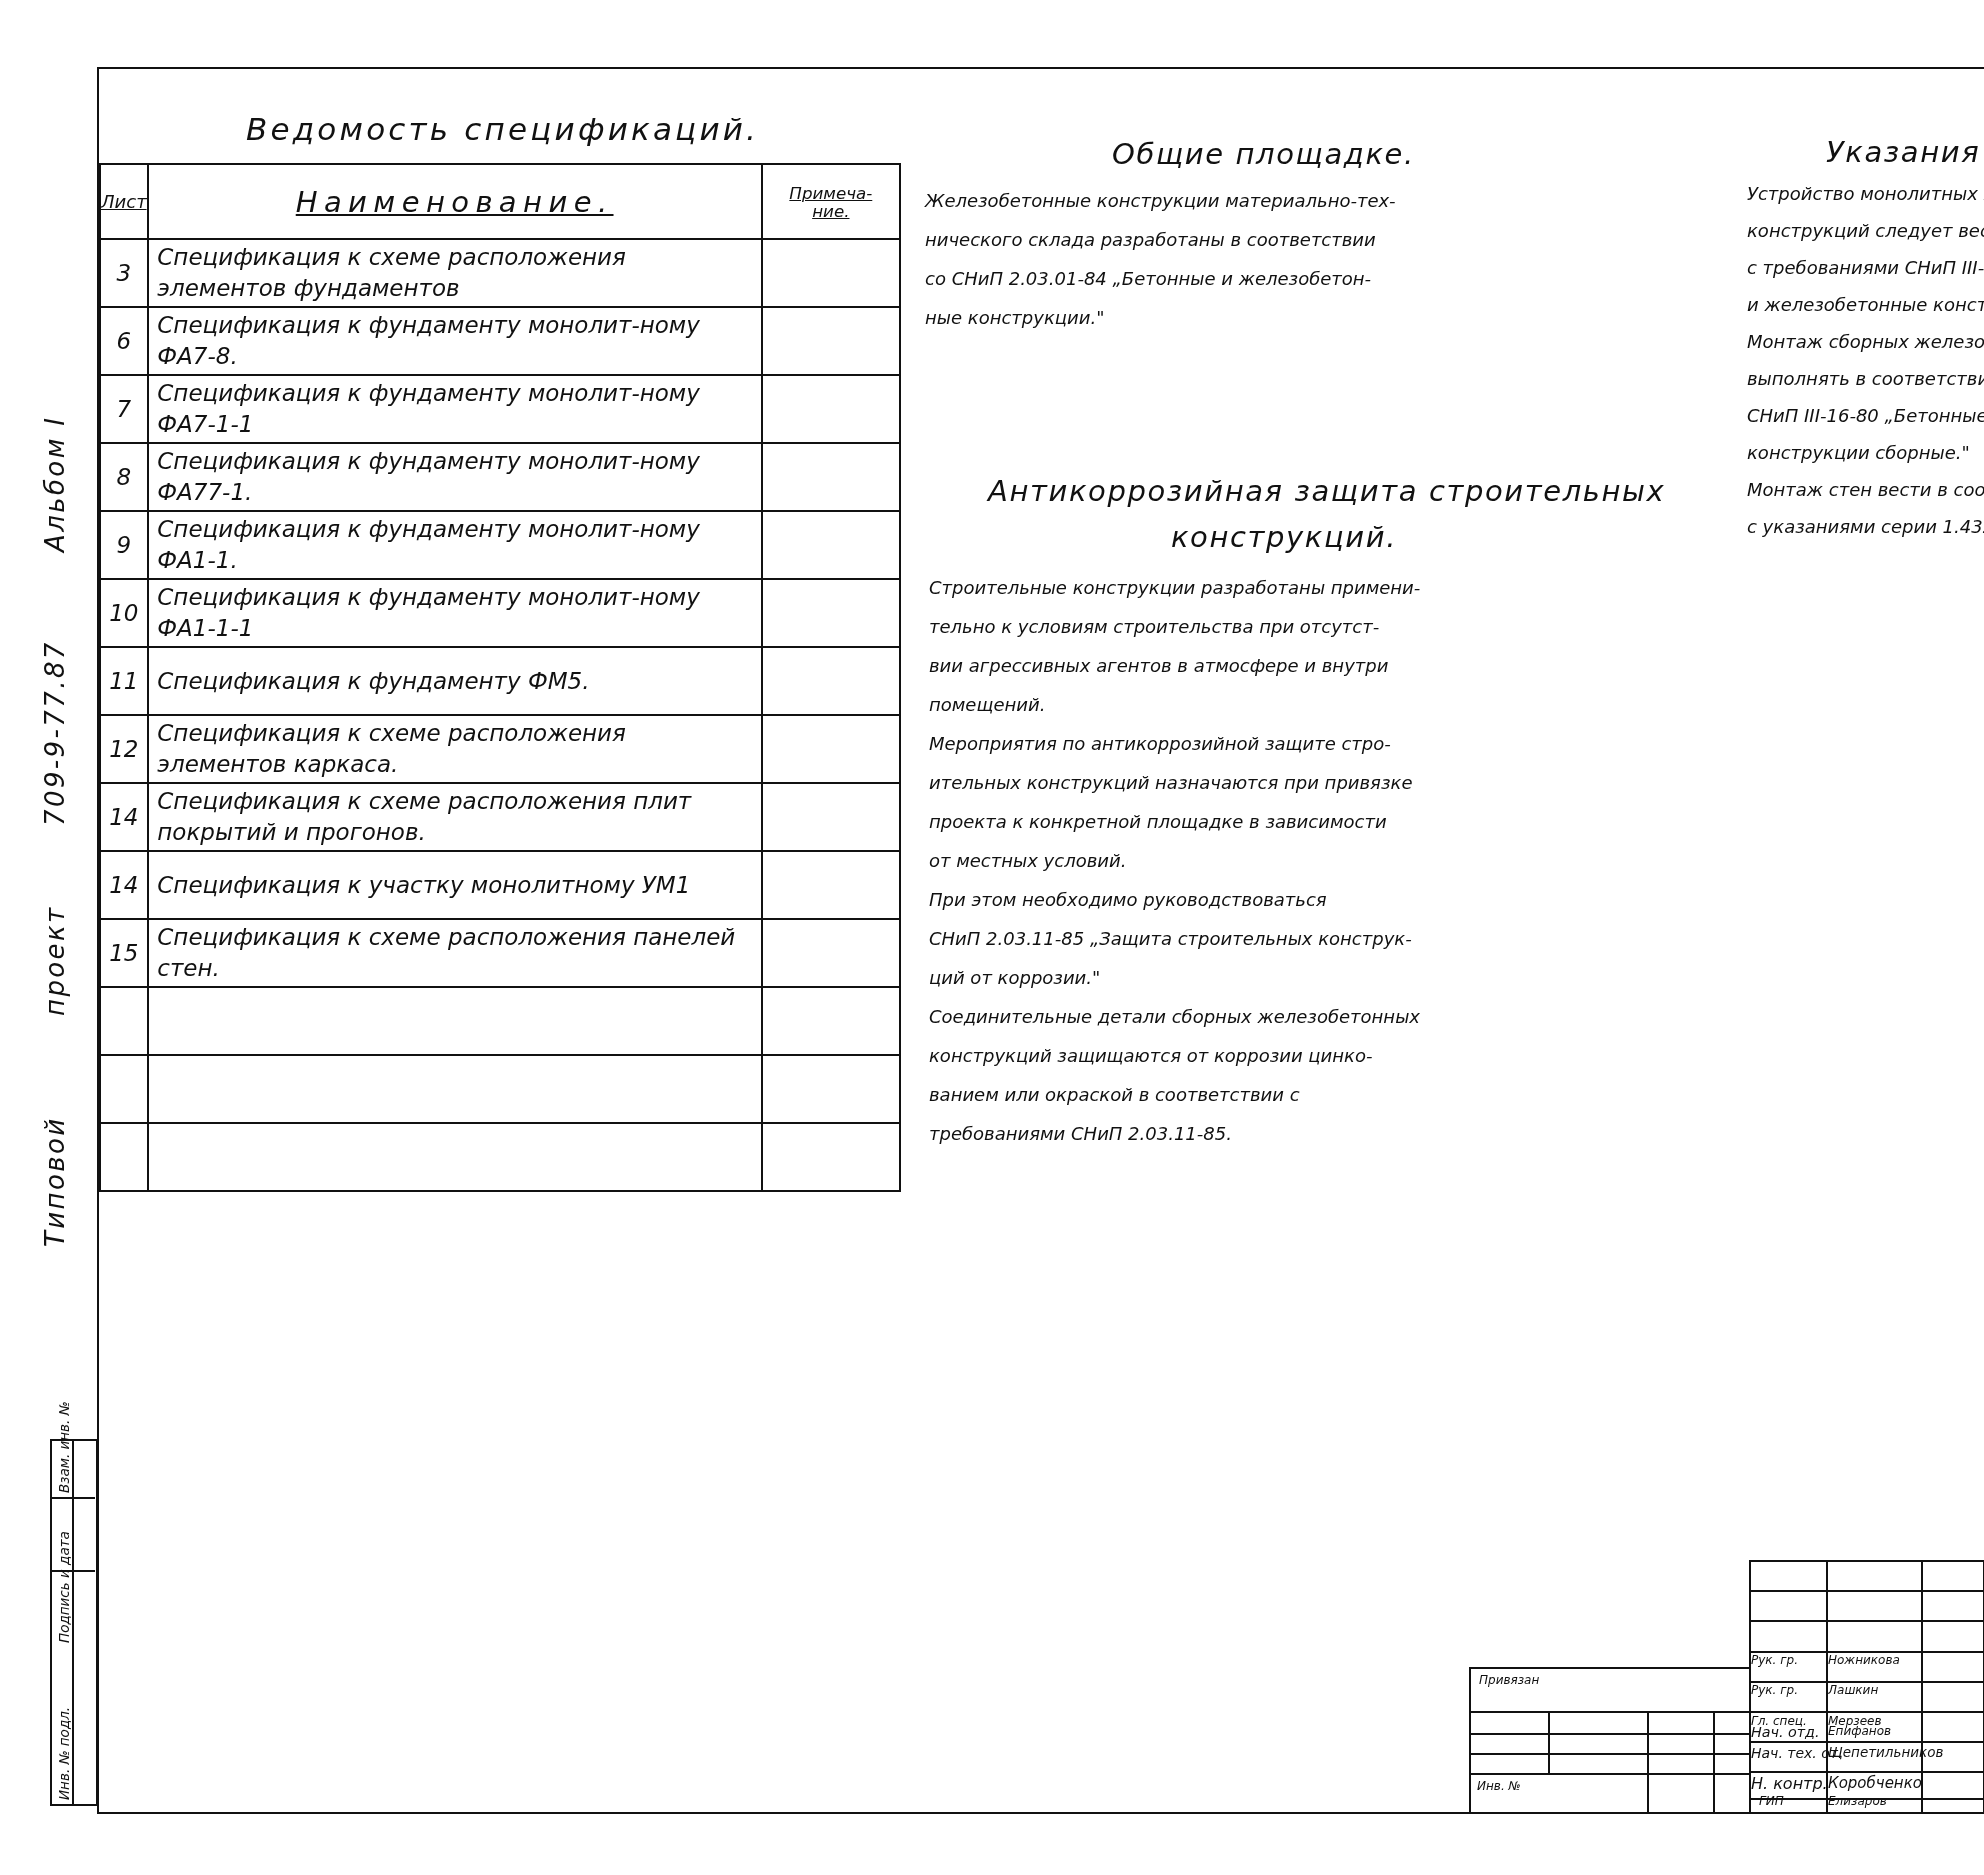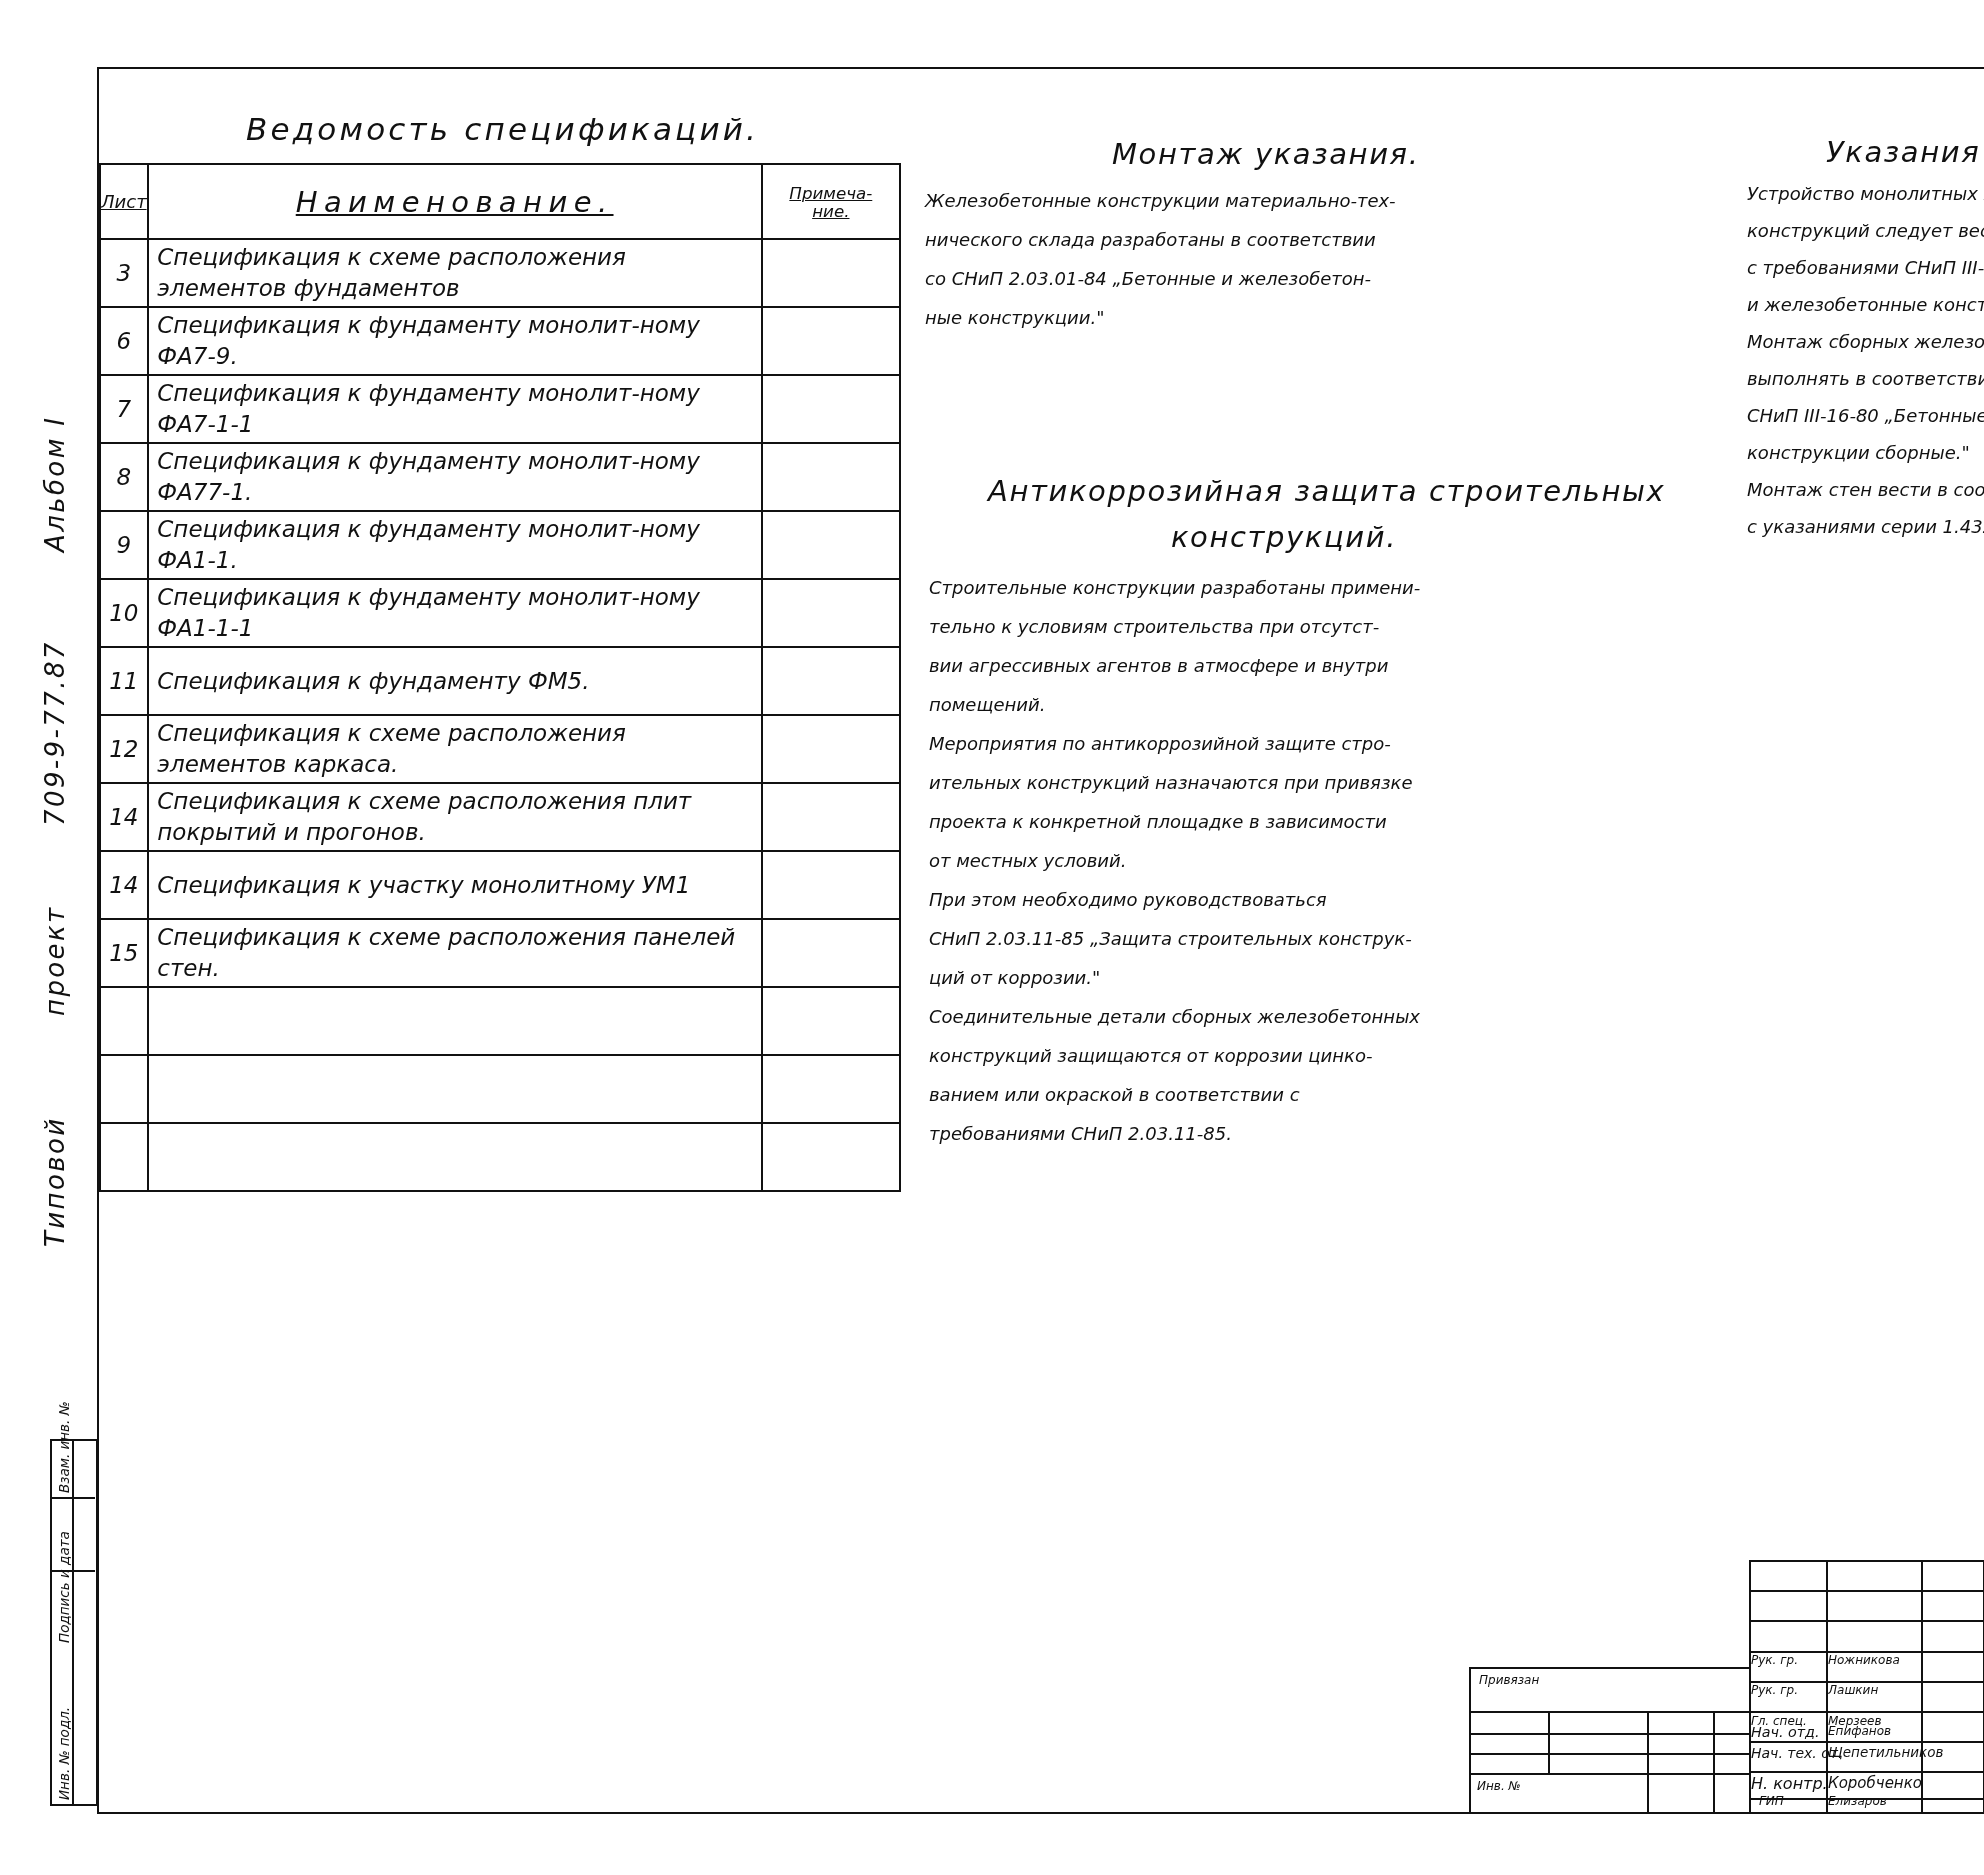--- a/index.html
+++ b/index.html
@@ -62,21 +62,21 @@
     </tr>
   </thead>
   <tbody>
     <tr>
         <td class="num">3</td>
         <td>Спецификация к схеме расположения элементов фундаментов</td>
         <td class="note"></td>
       </tr>
     <tr>
         <td class="num">6</td>
-        <td>Спецификация к фундаменту монолит-ному ФА7-9.</td>
+        <td>Спецификация к фундаменту монолит-ному ФА7-8.</td>
         <td class="note"></td>
       </tr>
     <tr>
         <td class="num">7</td>
         <td>Спецификация к фундаменту монолит-ному ФА7-1-1</td>
         <td class="note"></td>
       </tr>
     <tr>
         <td class="num">8</td>
         <td>Спецификация к фундаменту монолит-ному ФА77-1.</td>
@@ -128,21 +128,21 @@
         <td class="note"></td>
       </tr>
     <tr class="empty">
         <td class="num"></td>
         <td></td>
         <td class="note"></td>
       </tr>
   </tbody>
 </table>
 
-<div class="heading" style="left:1112px; top:137px;">Монтаж указания.</div>
+<div class="heading" style="left:1112px; top:137px;">Общие площадке.</div>
 <div class="para" style="left:925px; top:181px; width:794px;">Железобетонные конструкции материально-тех-
 нического склада разработаны в соответствии
 со СНиП 2.03.01-84 „Бетонные и железобетон-
 ные конструкции."</div>
 
 <div class="heading" style="left:988px; top:474px;">Антикоррозийная защита строительных</div>
 <div class="heading" style="left:1171px; top:520px;">конструкций.</div>
 <div class="para" style="left:929px; top:568px; width:814px;">Строительные конструкции разработаны примени-
 тельно к условиям строительства при отсутст-
 вии агрессивных агентов в атмосфере и внутри

